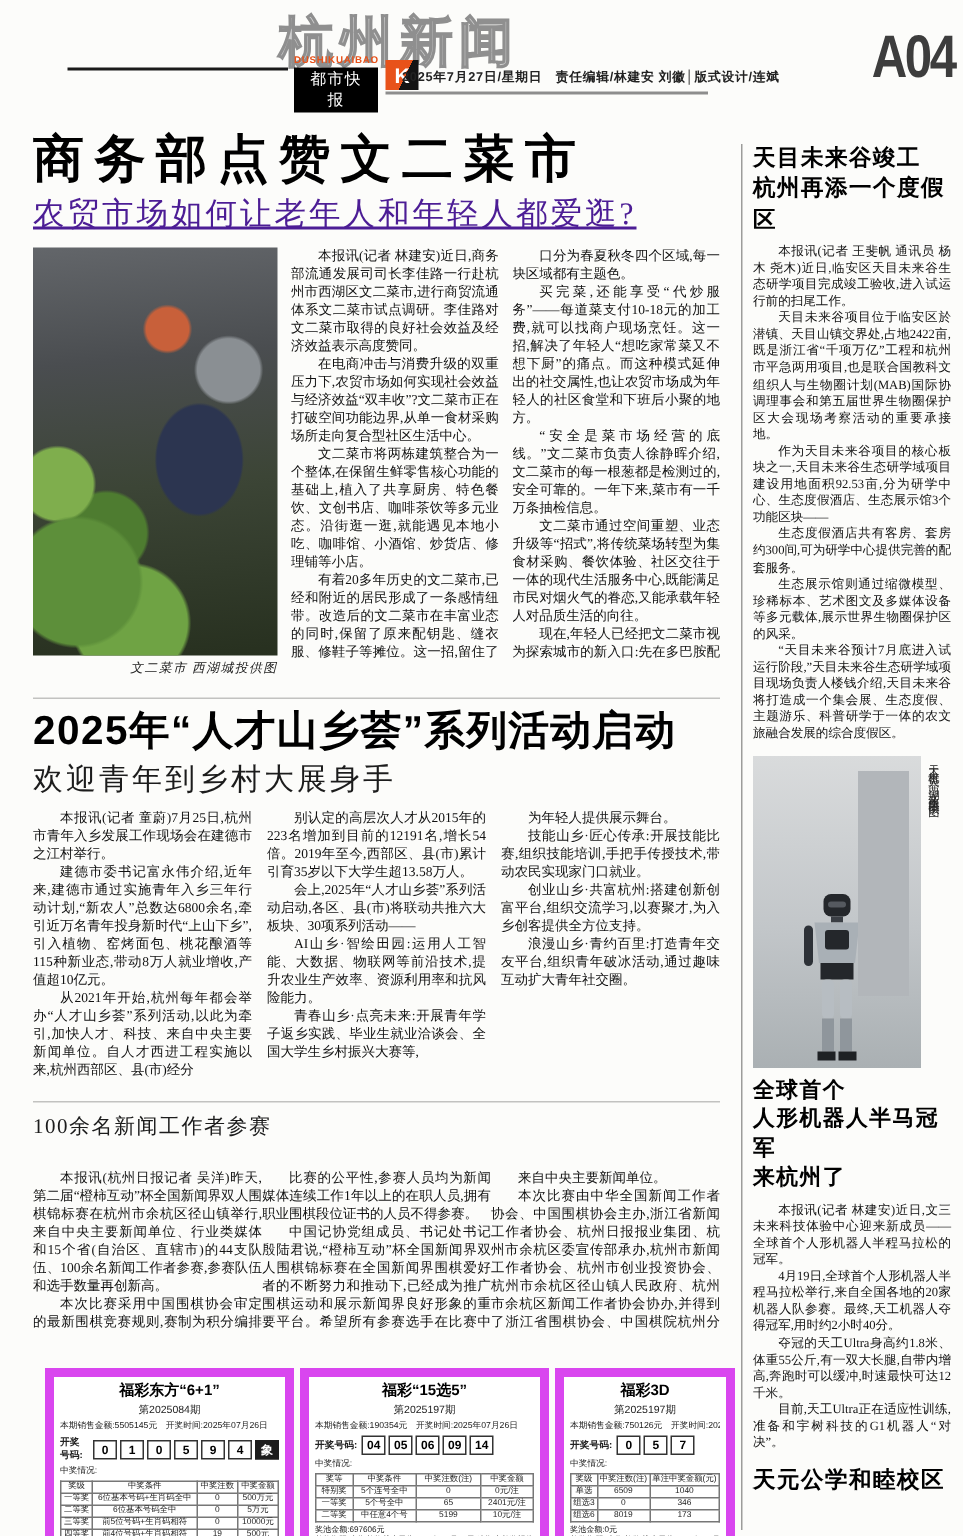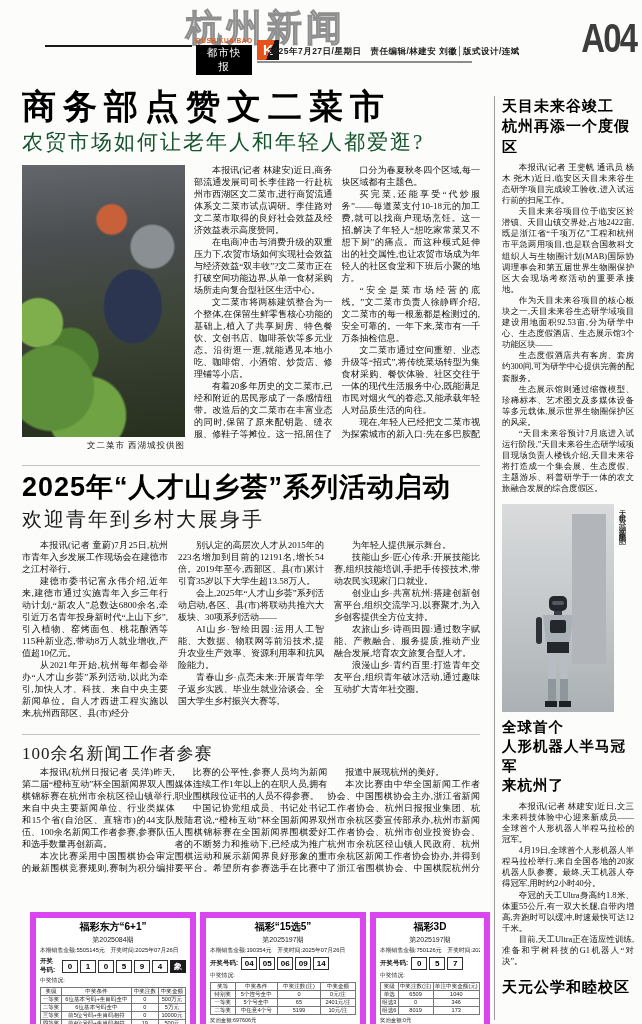--- a/index.html
+++ b/index.html
@@ -18,44 +18,44 @@
         background:linear-gradient(115deg,#e8521a 58%,#141414 58%);display:flex;align-items:center;justify-content:center;}
   .klogo span{color:#fff;font-family:"Liberation Sans",sans-serif;font-weight:900;font-size:14px;}
   .dateline{position:absolute;left:268px;top:46px;font-size:8.5px;font-weight:700;color:#222;
         font-family:"Liberation Sans",sans-serif;letter-spacing:.5px;white-space:nowrap;}
   .date-rule{position:absolute;left:257px;top:61px;width:215px;height:2px;background:#8d8d8d;}
   .pageno{position:absolute;right:6px;top:16px;font-family:"Liberation Sans",sans-serif;
         font-weight:900;font-size:40px;color:#3d3d3d;letter-spacing:-2px;transform:scaleX(.82);transform-origin:right;}
   
   .main{position:absolute;left:22px;top:88px;width:458px;}
   .a1-headline{font-family:"Liberation Sans",sans-serif;font-weight:900;font-size:34px;letter-spacing:7px;color:#000;line-height:1.1;}
-  .a1-subhead{font-size:21px;letter-spacing:2px;color:#14532d;margin-top:3px;}
+  .a1-subhead{font-size:21px;letter-spacing:2px;color:#4c1d95;margin-top:3px;text-decoration:underline;}
   .a1-body{display:flex;gap:9px;margin-top:9px;height:292px;}
-  .photo-wrap{width:163px;flex:0 0 163px;}
+  .photo-wrap{width:163px;flex:0 0 163px;font-style:italic;}
   .photo-market{width:163px;height:272px;
      background:
        radial-gradient(circle at 18% 82%, #5d8f3a 0 16%, transparent 17%),
        radial-gradient(circle at 40% 92%, #6fa344 0 14%, transparent 15%),
        radial-gradient(circle at 10% 58%, #7fae4d 0 11%, transparent 12%),
        radial-gradient(circle at 30% 70%, #4e7c30 0 12%, transparent 13%),
        radial-gradient(ellipse at 68% 52%, #2c3550 0 18%, transparent 19%),
        radial-gradient(circle at 80% 30%, #8a8f93 0 9%, transparent 10%),
        radial-gradient(circle at 55% 20%, #c8603a 0 6%, transparent 7%),
        linear-gradient(175deg,#63666a 0%,#4a4d50 28%,#3c4536 58%,#27301f 100%);}
   .photo-caption{font-size:8.5px;color:#222;text-align:right;margin-top:3px;letter-spacing:1px;}
   .col{flex:1;font-size:9px;line-height:1.33;text-align:justify;overflow:hidden;height:276px;}
   .col p,.r-body p{margin:0;text-indent:2em;}
   .sep{height:1px;background:#c2c2c0;margin:8px 0 7px;}
   .a2-headline{font-family:"Liberation Sans",sans-serif;font-weight:900;font-size:27px;letter-spacing:1px;color:#000;line-height:1.1;}
   .a2-subhead{font-size:20px;letter-spacing:2px;margin-top:3px;color:#1c1c1c;}
   .a2-body{display:flex;gap:10px;margin-top:7px;height:186px;}
   .a2-body .col{height:186px;}
   .a3-headline{font-family:"Liberation Sans",sans-serif;font-weight:900;font-size:19px;letter-spacing:.5px;color:#000;line-height:1.15;}
-  .a3-subhead{font-size:17px;letter-spacing:1px;margin-top:2px;color:#1c1c1c;}
-  .a3-body{display:flex;gap:0;margin-top:2px;height:106px;align-items:center;}
+  .a3-subhead{font-size:14px;letter-spacing:1px;margin-top:2px;color:#1c1c1c;}
+  .a3-body{display:flex;gap:0;margin-top:20px;height:106px;align-items:center;}
   .a3-body .col{height:106px;}
   
   .lotto-row{position:absolute;left:30px;top:912px;width:460px;display:flex;gap:4px;}
   .lotto{border:6px solid #d946ef;background:#fff;padding:2px 4px;height:104px;overflow:hidden;
         font-family:"Liberation Sans",sans-serif;color:#222;}
   .lotto-title{text-align:center;font-weight:700;font-size:10px;color:#000;}
   .lotto-issue{text-align:center;font-size:7px;margin-top:1px;}
   .lotto-meta{font-size:5.8px;margin-top:1px;white-space:nowrap;overflow:hidden;}
   .nums{display:flex;align-items:center;gap:2px;margin-top:2px;}
   .nums-label{font-size:6.5px;font-weight:700;margin-right:1px;}
@@ -134,39 +134,38 @@
       <div class="col">
           <p>别认定的高层次人才从2015年的223名增加到目前的12191名,增长54倍。2019年至今,西部区、县(市)累计引育35岁以下大学生超13.58万人。</p>
           <p>会上,2025年“人才山乡荟”系列活动启动,各区、县(市)将联动共推六大板块、30项系列活动——</p>
           <p>AI山乡·智绘田园:运用人工智能、大数据、物联网等前沿技术,提升农业生产效率、资源利用率和抗风险能力。</p>
           <p>青春山乡·点亮未来:开展青年学子返乡实践、毕业生就业洽谈会、全国大学生乡村振兴大赛等,</p>
         </div>
       <div class="col">
           <p>为年轻人提供展示舞台。</p>
           <p>技能山乡·匠心传承:开展技能比赛,组织技能培训,手把手传授技术,带动农民实现家门口就业。</p>
           <p>创业山乡·共富杭州:搭建创新创富平台,组织交流学习,以赛聚才,为入乡创客提供全方位支持。</p>
-          <p>农旅山乡·诗画田园:通过数字赋能、产教融合、服务提质,推动产业融合发展,培育农文旅复合型人才。</p>
           <p>浪漫山乡·青约百里:打造青年交友平台,组织青年破冰活动,通过趣味互动扩大青年社交圈。</p>
         </div>
     </div>
 
     <div class="sep"></div>
 
     <div class="a3-subhead">100余名新闻工作者参赛</div>
     <div class="a3-body">
       <div class="col">
           <p>本报讯(杭州日报记者 吴洋)昨天,第二届“橙柿互动”杯全国新闻界双人围棋锦标赛在杭州市余杭区径山镇举行,来自中央主要新闻单位、行业类媒体和15个省(自治区、直辖市)的44支队伍、100余名新闻工作者参赛,参赛队伍和选手数量再创新高。</p>
           <p>本次比赛采用中国围棋协会审定的最新围棋竞赛规则,赛制为积分编排制,将进行两天共7轮的对决。为确保</p>
         </div>
       <div class="col">
           <p>比赛的公平性,参赛人员均为新闻媒体连续工作1年以上的在职人员,拥有职业围棋段位证书的人员不得参赛。</p>
           <p>中国记协党组成员、书记处书记殷陆君说,“橙柿互动”杯全国新闻界双人围棋锦标赛在全国新闻界围棋爱好者的不断努力和推动下,已经成为推广围棋运动和展示新闻界良好形象的重要平台。希望所有参赛选手在比赛中展示各自的棋艺,在新闻</p>
         </div>
       <div class="col">
-          <p>报道中展现杭州的美好。</p>
+          <p>来自中央主要新闻单位。</p>
           <p>本次比赛由中华全国新闻工作者协会、中国围棋协会主办,浙江省新闻工作者协会、杭州日报报业集团、杭州市余杭区委宣传部承办,杭州市新闻工作者协会、杭州市创业投资协会、杭州市余杭区径山镇人民政府、杭州市余杭区新闻工作者协会协办,并得到了浙江省围棋协会、中国棋院杭州分院、杭州市棋类协会的支持。</p>
         </div>
     </div>
   </div>
 
   <div class="lotto-row">
 
     <div class="lotto" style="flex:0 0 146px;">
       <div class="lotto-title">福彩东方“6+1”</div>
       <div class="lotto-issue">第2025084期</div>

